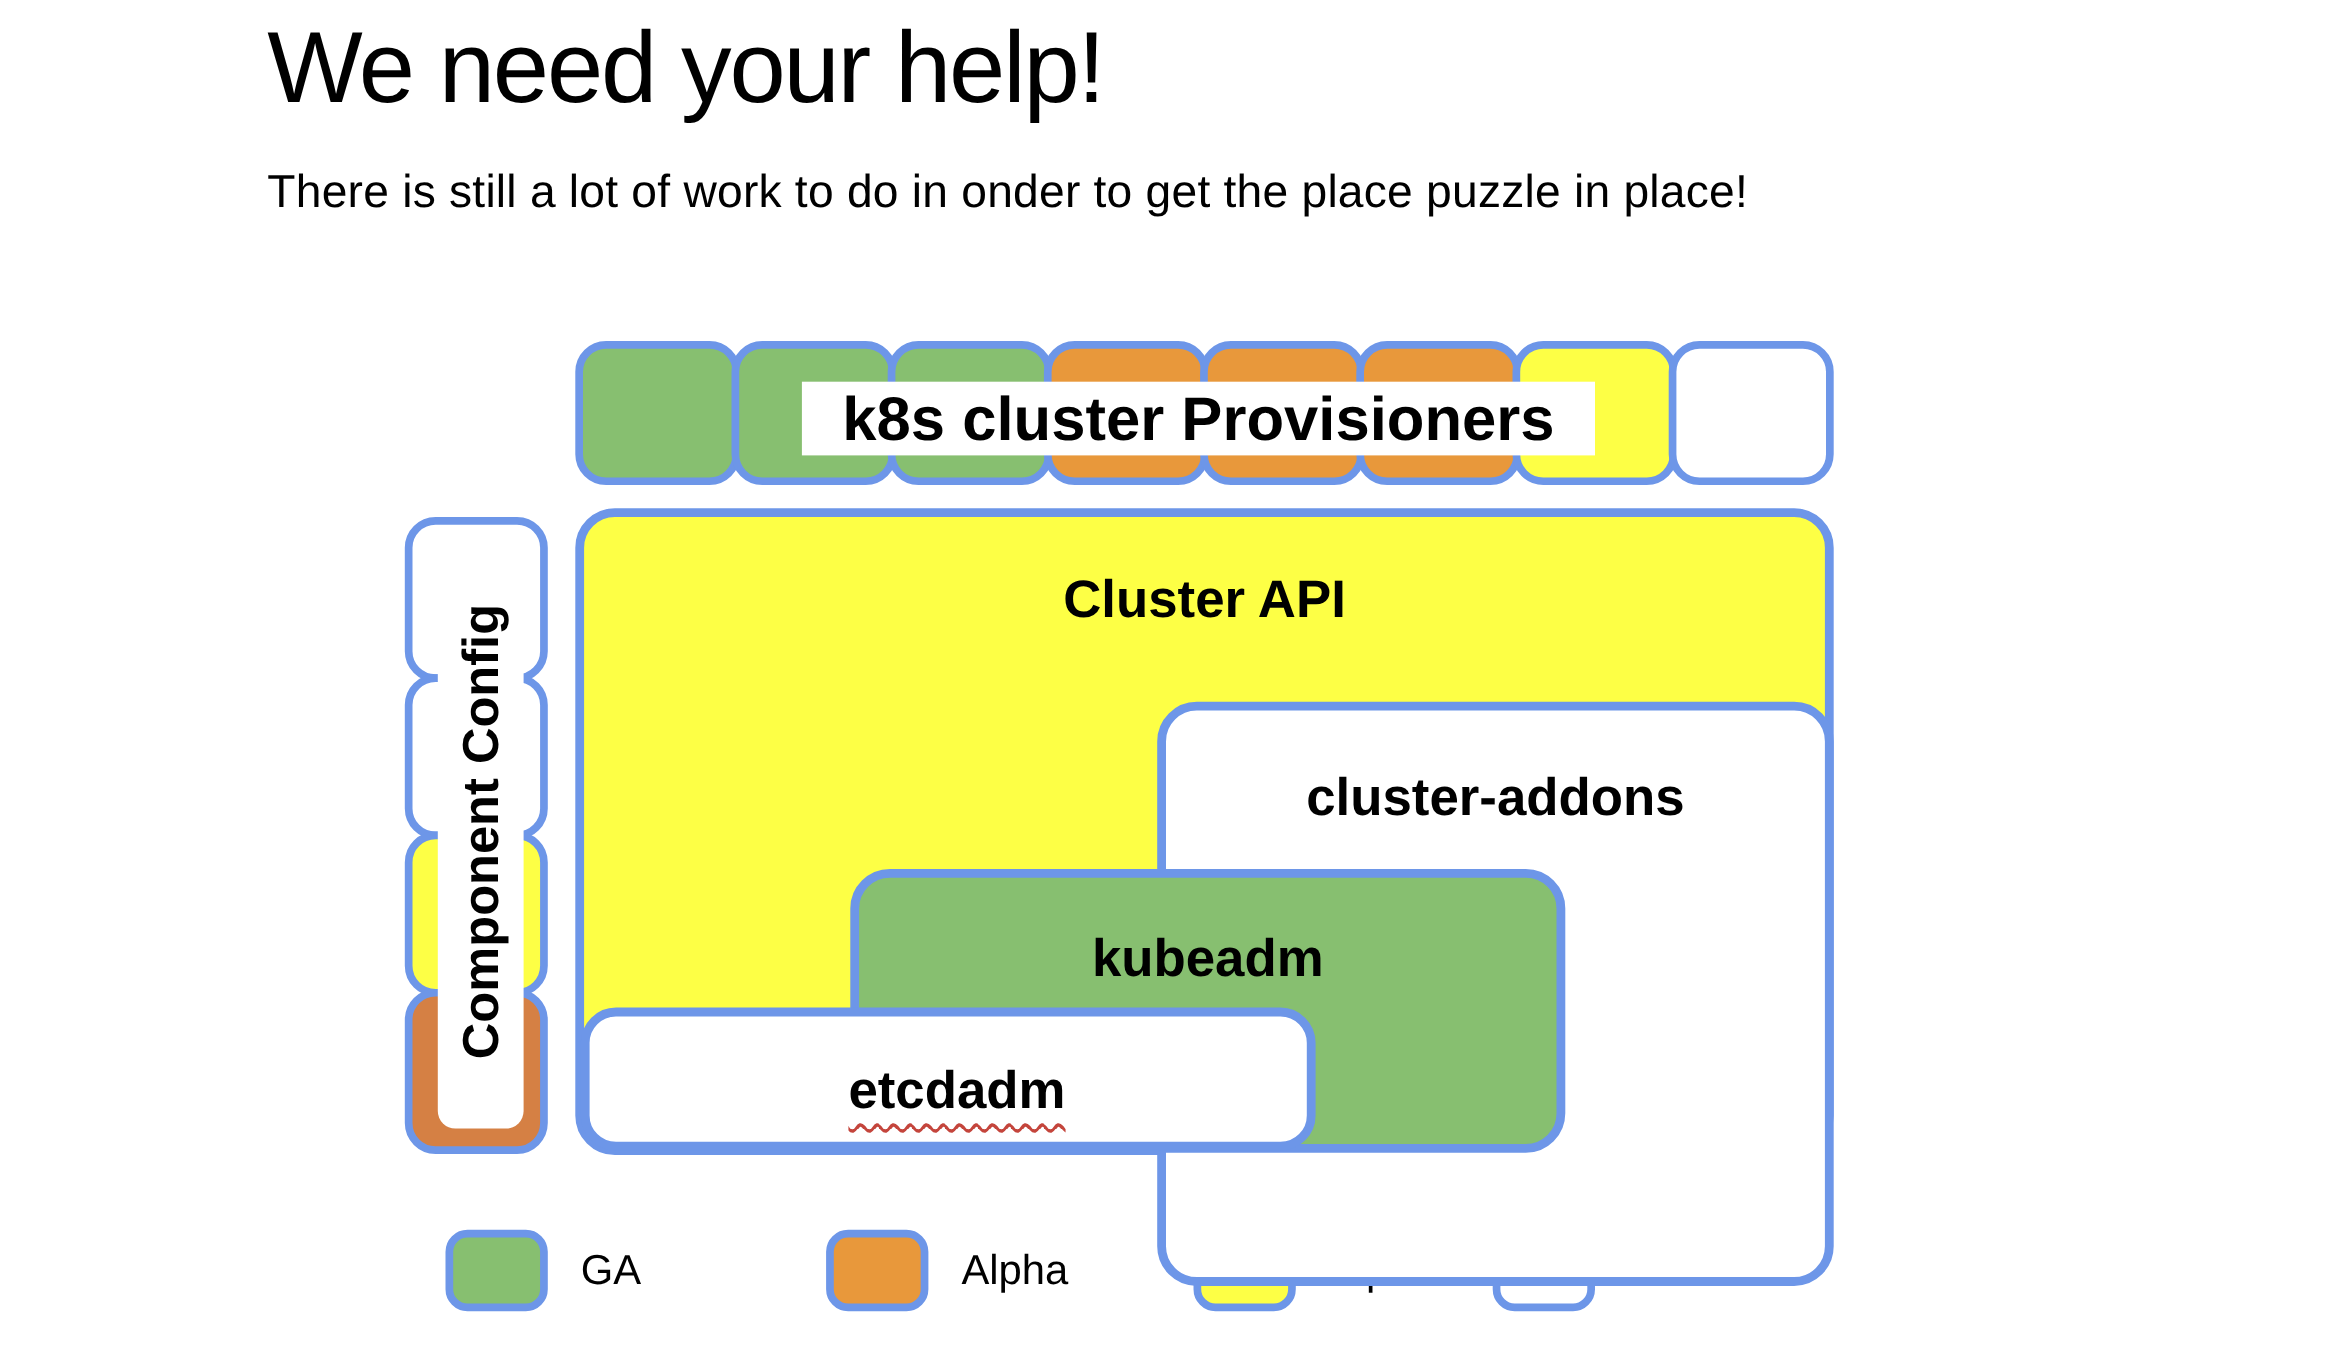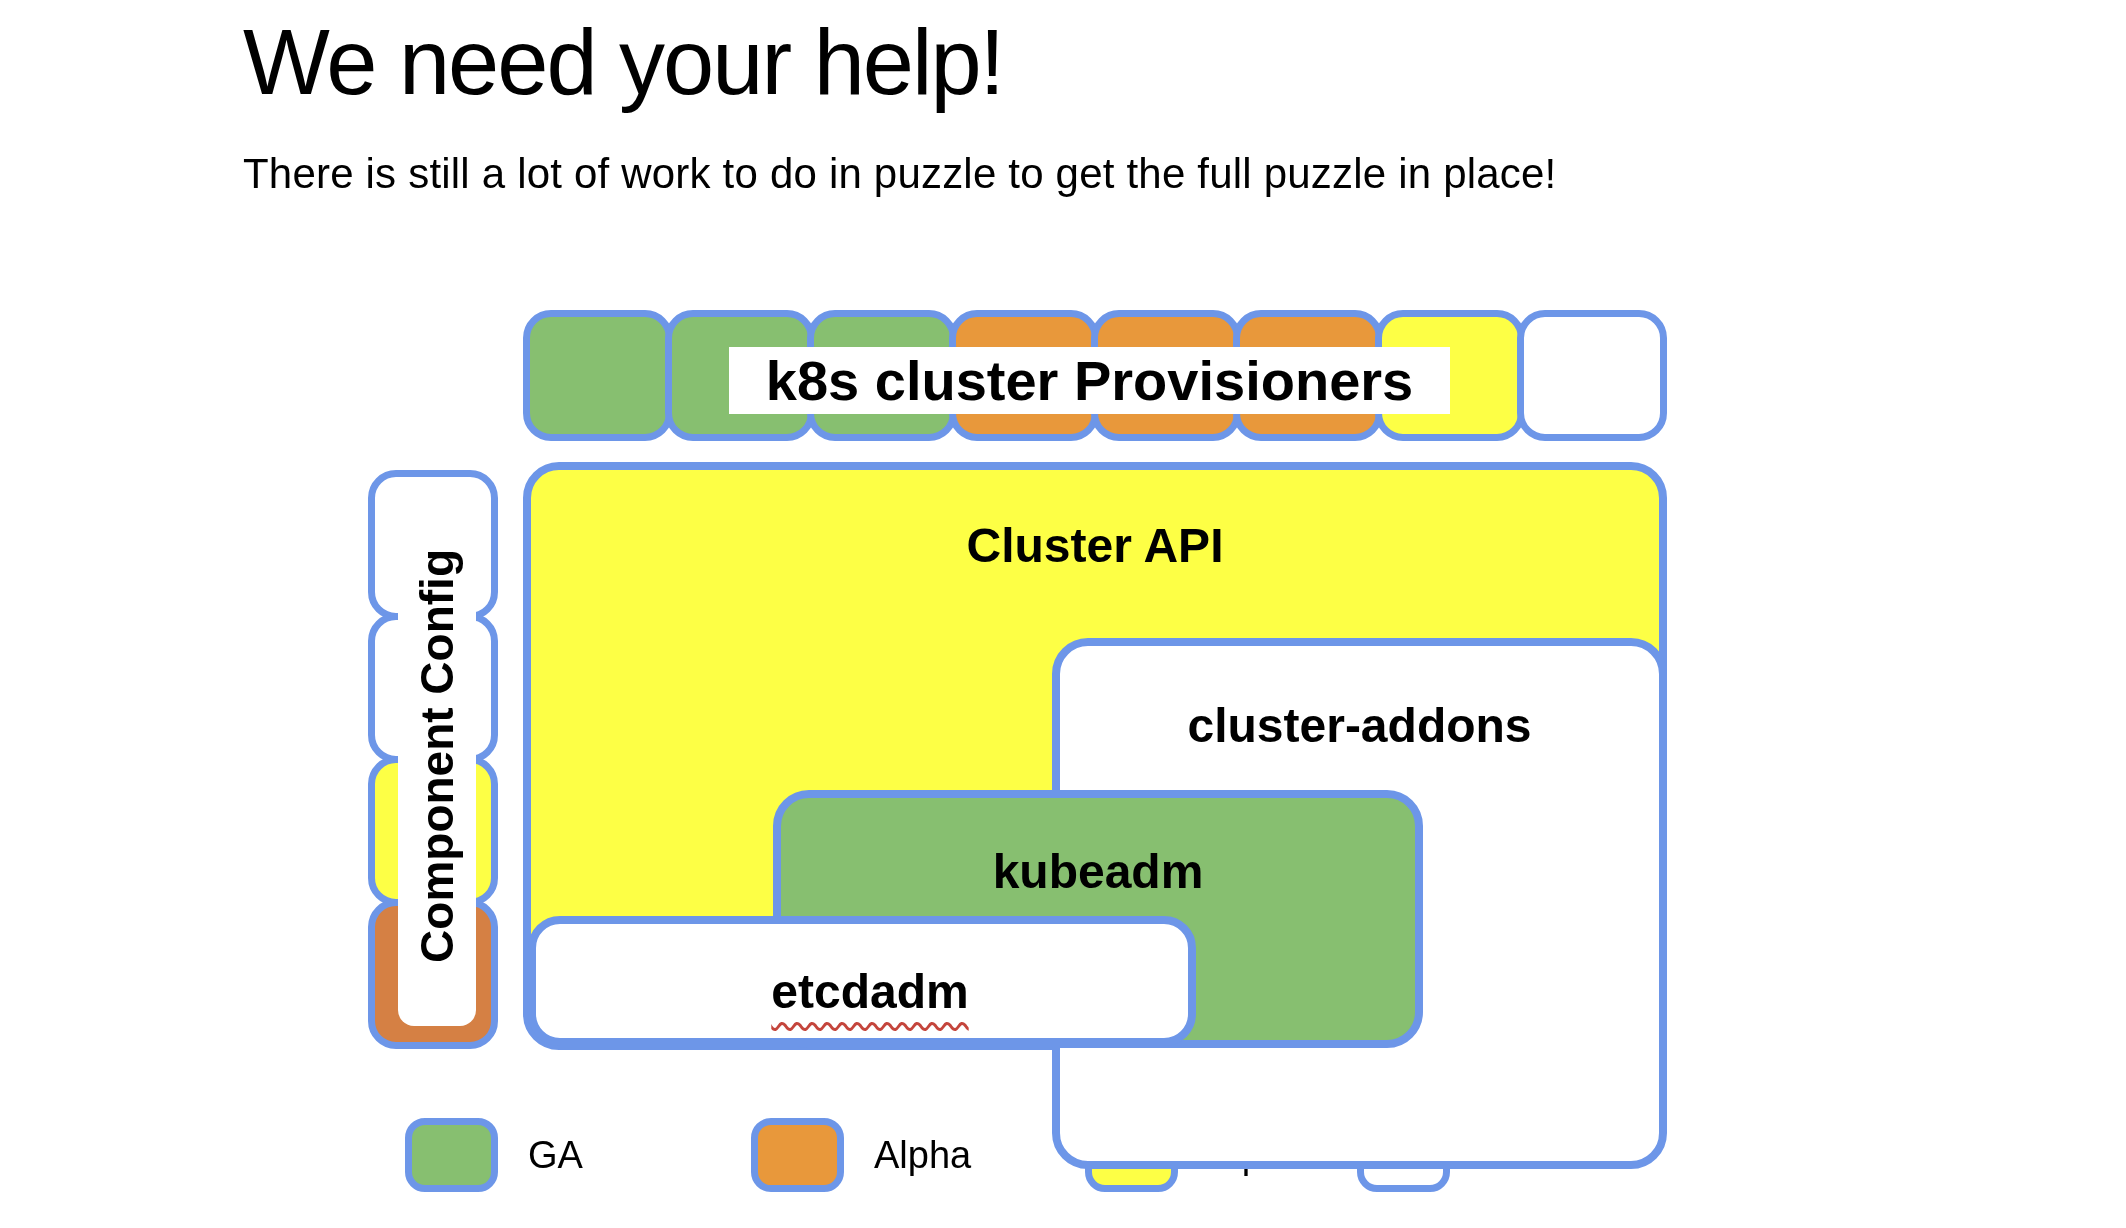--- a/index.html
+++ b/index.html
@@ -74,21 +74,21 @@
   #legend-beta{left:751px;}
   #legend-alpha{left:1037px;padding-left:48px;}
   #legend-prealpha{left:1357px;}
 </style>
 </head>
 <body>
 
 <div id="stage" style="--blue: #6d96e8; --red: #c4453c;">
 
   <div class="abs" id="title">We need your help!</div>
-  <div class="abs" id="subtitle">There is still a lot of work to do in puzzle to get the full puzzle in place!</div>
+  <div class="abs" id="subtitle">There is still a lot of work to do in onder to get the place puzzle in place!</div>
 
   <div id="prov-row">
       <div class="sq row-sq" style="left: 523px; background: rgb(135, 191, 112);"></div>
       <div class="sq row-sq" style="left: 665px; background: rgb(135, 191, 112);"></div>
       <div class="sq row-sq" style="left: 807px; background: rgb(135, 191, 112);"></div>
       <div class="sq row-sq" style="left: 949px; background: rgb(232, 152, 59);"></div>
       <div class="sq row-sq" style="left: 1091px; background: rgb(232, 152, 59);"></div>
       <div class="sq row-sq" style="left: 1233px; background: rgb(232, 152, 59);"></div>
       <div class="sq row-sq" style="left: 1375px; background: rgb(253, 255, 69);"></div>
       <div class="sq row-sq" style="left: 1517px; background: rgb(255, 255, 255);"></div>

